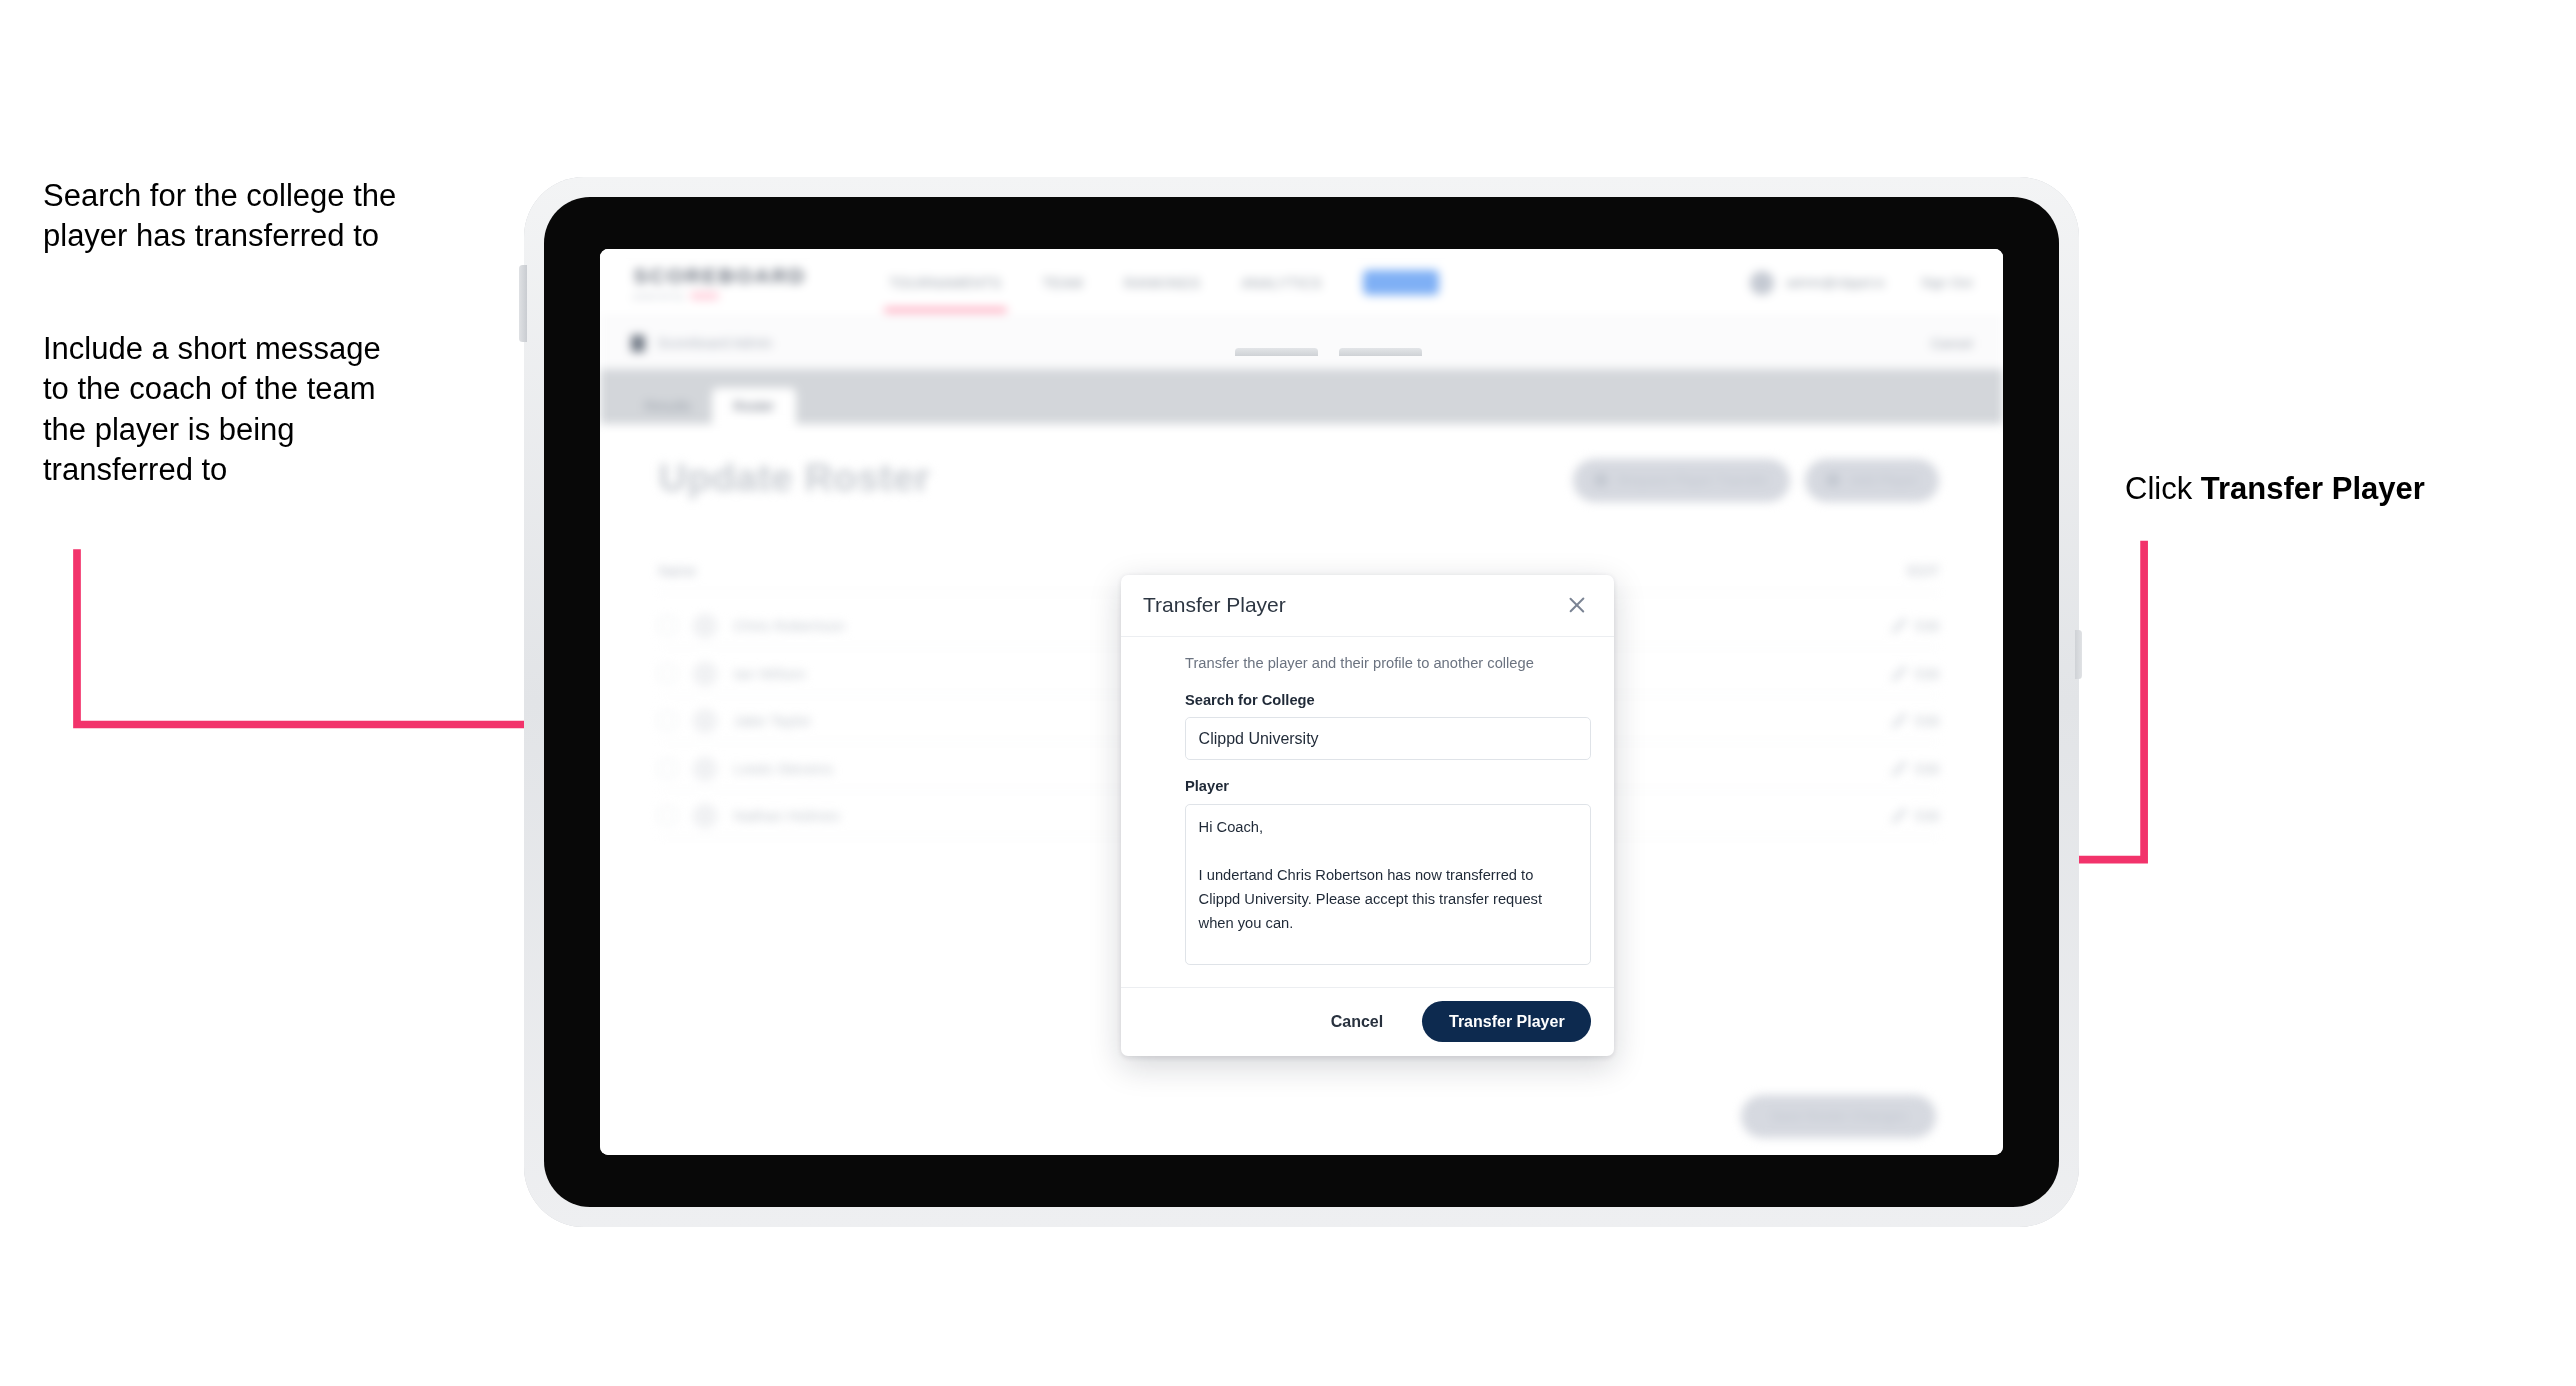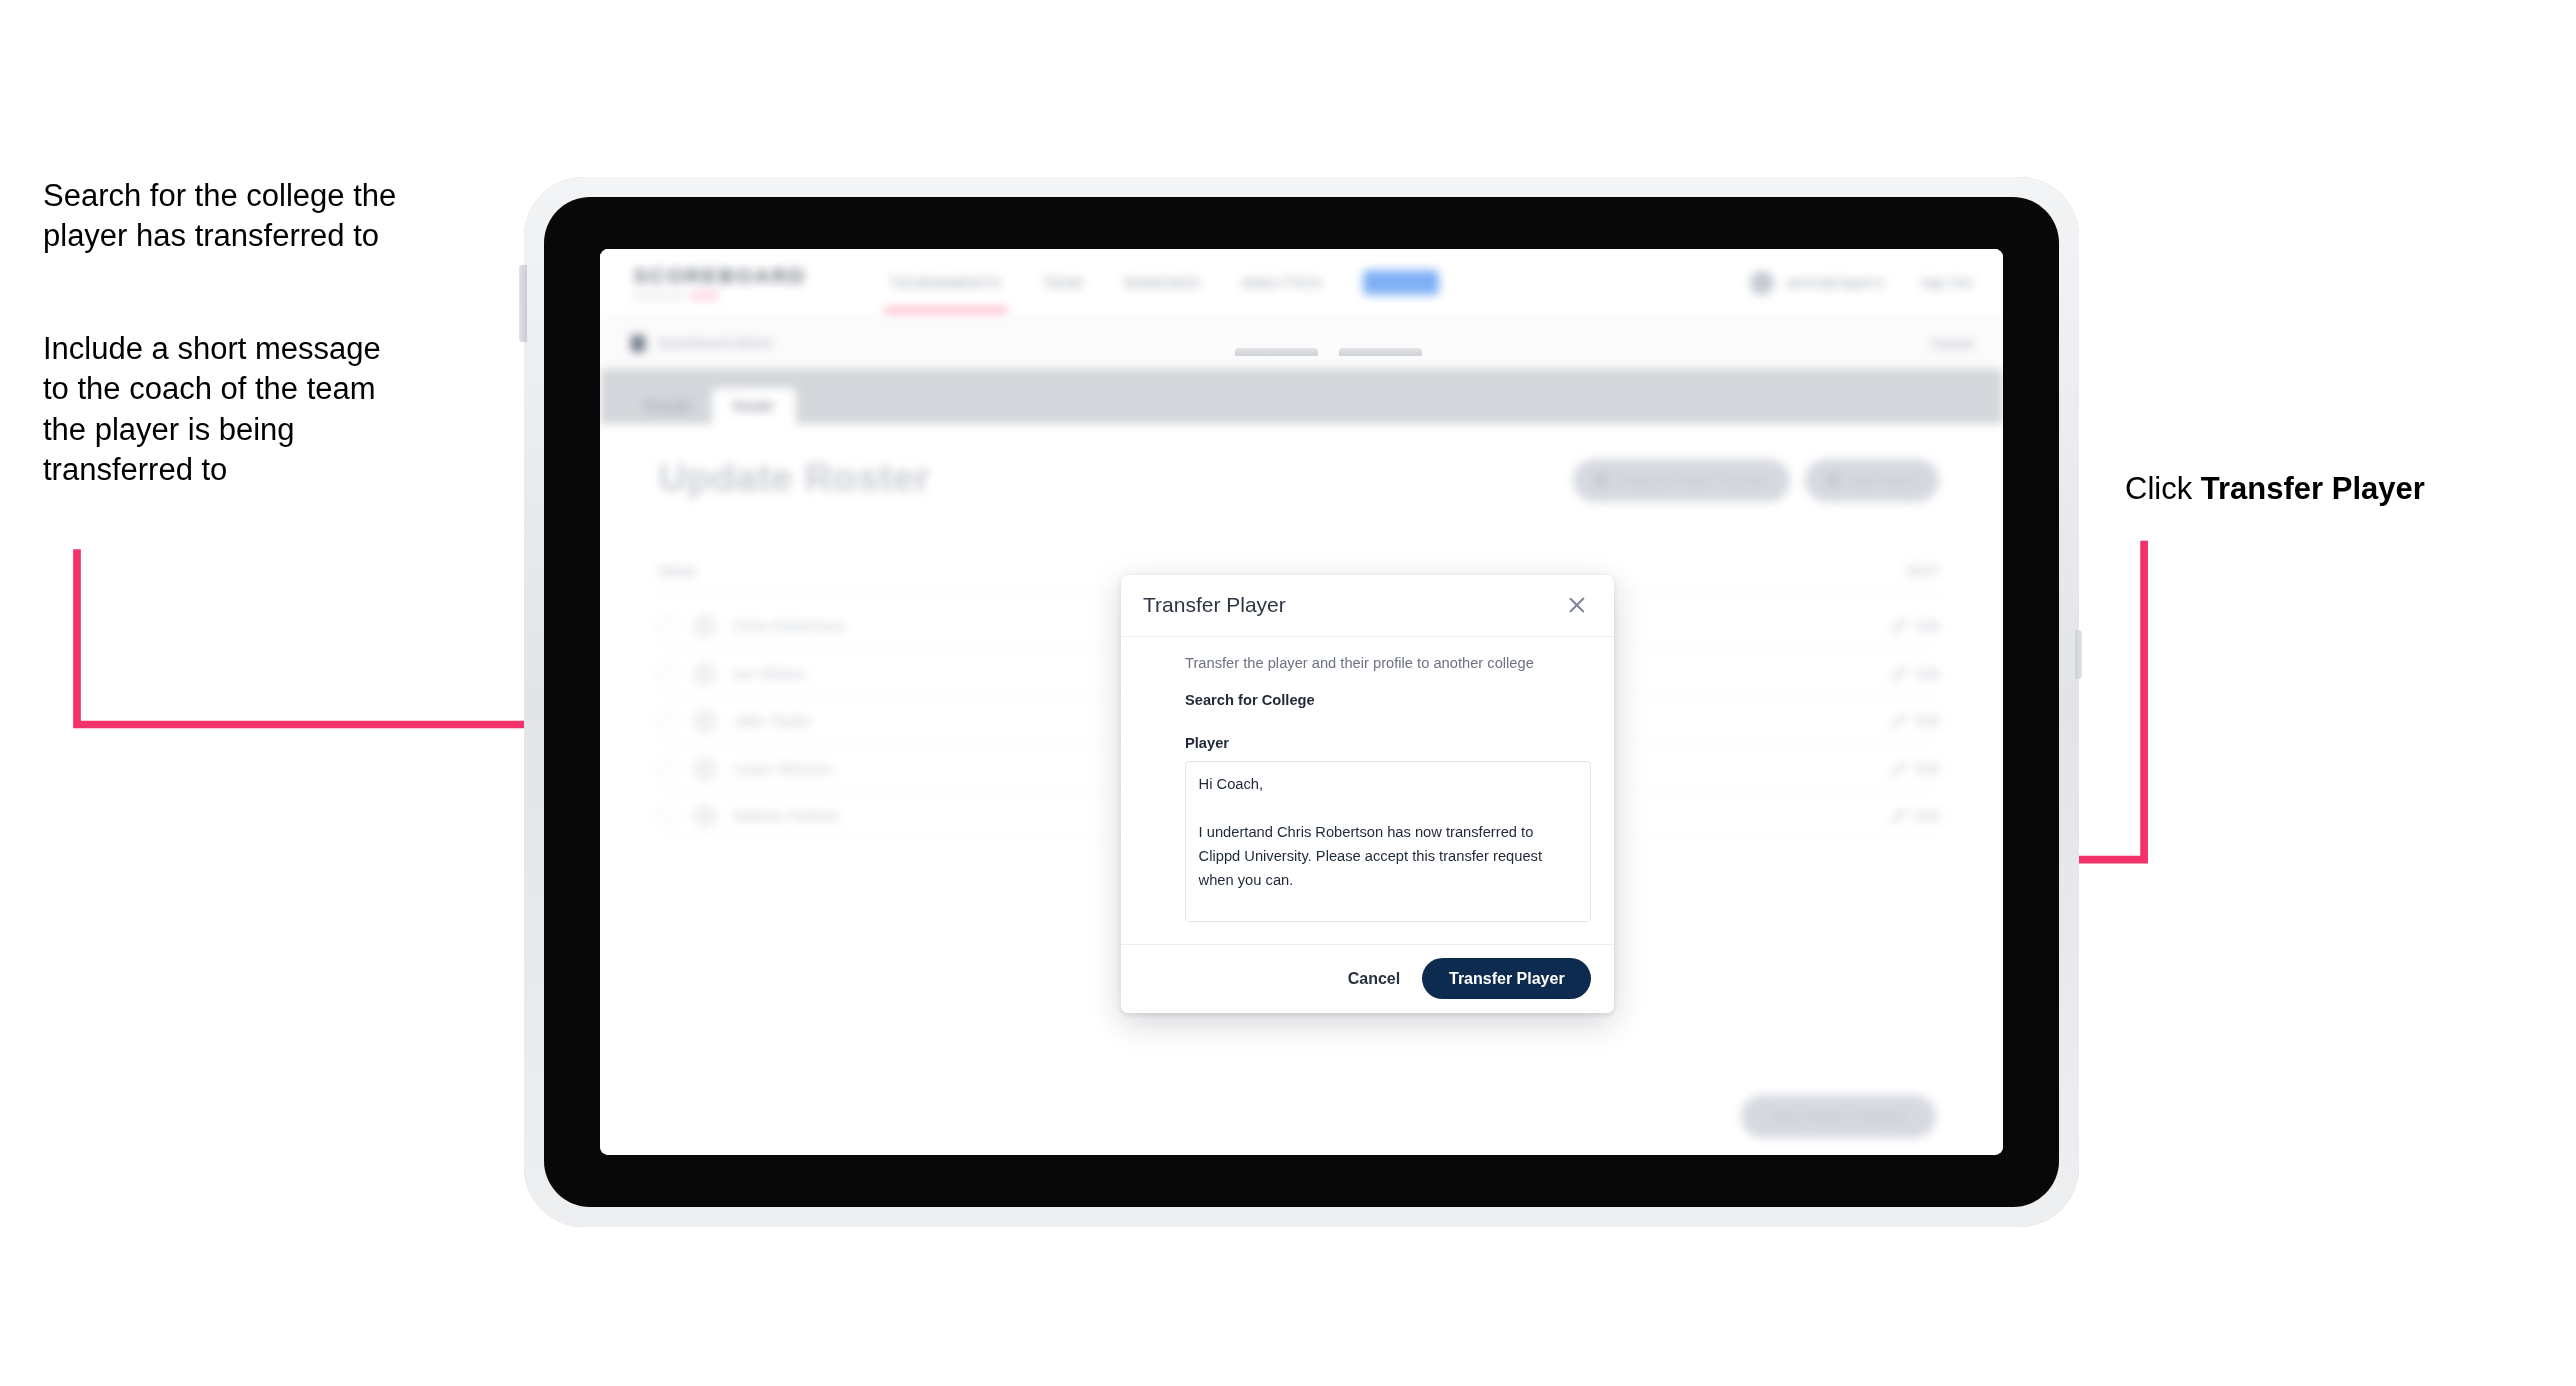--- a/index.html
+++ b/index.html
@@ -180,21 +180,21 @@
   .gap { height: 18px; }
   .textarea {
     width: 100%; height: 161px; border: 0.7px solid #dfe3e8; border-radius: 4.9px;
     padding: 11.2px 12.6px; font-size: 14.7px; line-height: 1.62; color:#1f2937;
     background:#fff; resize:none; font-family: "Liberation Sans", sans-serif;
     white-space: pre-wrap;
   }
   .modal-foot {
     border-top: 0.7px solid #eceef1;
     height: 69px; display:flex; align-items:center; justify-content:flex-end;
-    gap: 18px; padding: 0 22.4px;
+    gap: 35px; padding: 0 22.4px;
   }
   .btn-cancel {
     background: transparent; border: none; font-size: 16px; color:#28313e;
     font-family: "Liberation Sans", sans-serif; font-weight: 600; cursor:pointer; padding: 7px 4.2px;
   }
   .btn-primary {
     background: #0d2a4f; color:#ffffff; border:none; border-radius: 21px;
     height: 41px; padding: 0 26.6px; font-size: 16px; font-weight: 600; cursor:pointer;
     font-family: "Liberation Sans", sans-serif;
   }
@@ -340,20 +340,21 @@
 
           <div id="modal">
             <div class="modal-head">
               <div class="modal-title">Transfer Player</div>
               <div class="modal-close"></div>
             </div>
             <div class="modal-body">
               <div class="modal-sub">Transfer the player and their profile to another college</div>
 
               <div class="field-label">Search for College</div>
+              <input class="text-input" type="text" value="Clippd University" style="">
 
               <div class="gap"></div>
 
               <div class="field-label">Player</div>
               <textarea class="textarea" style="">Hi Coach,
 
 I undertand Chris Robertson has now transferred to Clippd University. Please accept this transfer request when you can.</textarea>
             </div>
             <div class="modal-foot">
               <button class="btn-cancel">Cancel</button>

